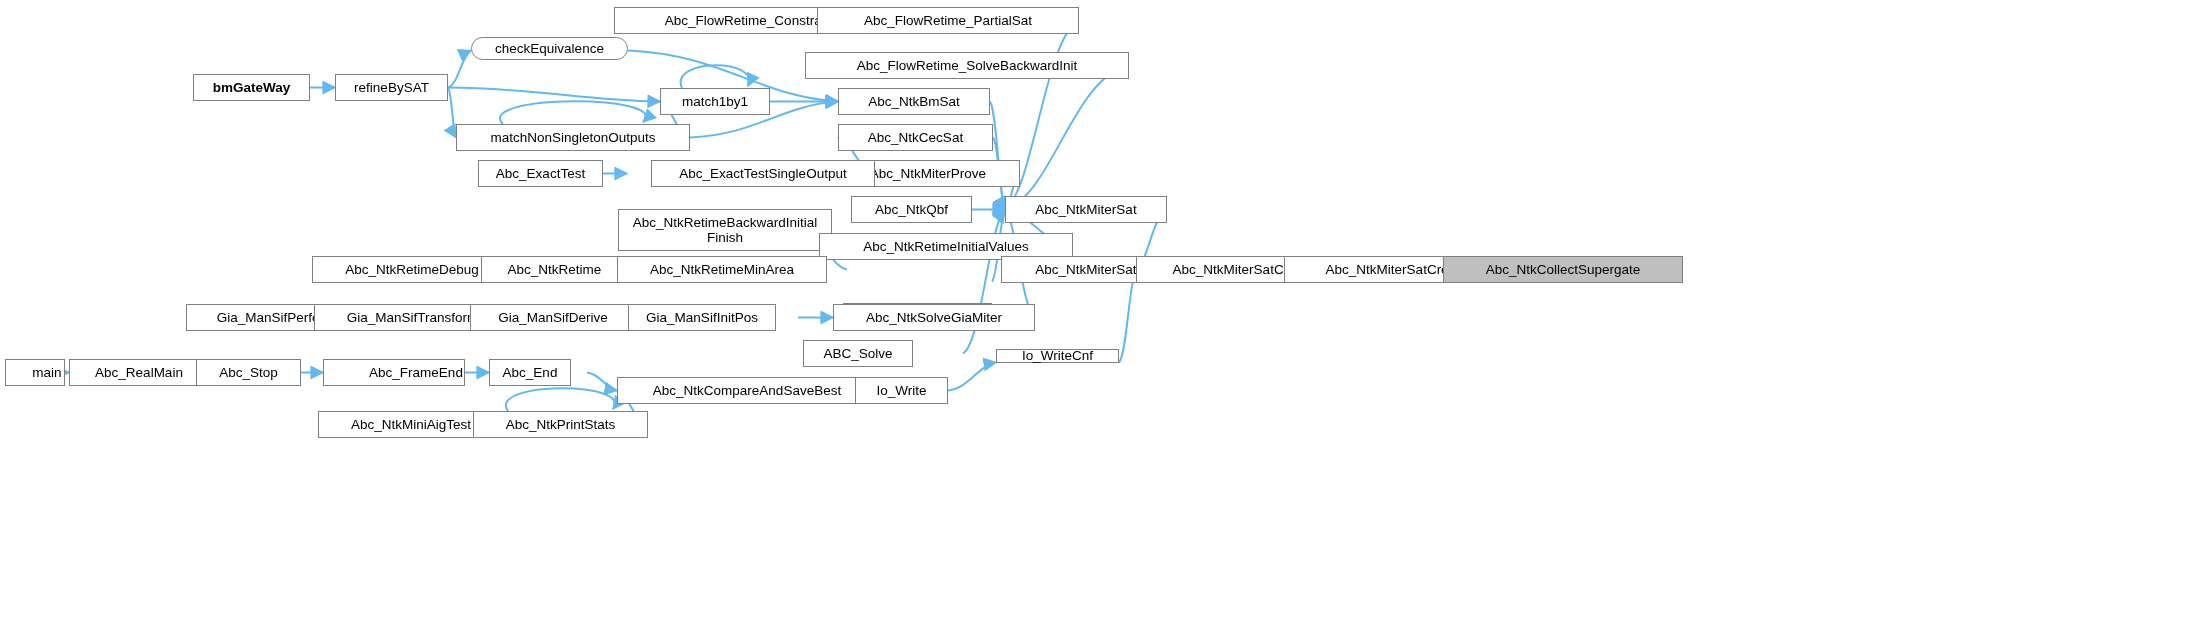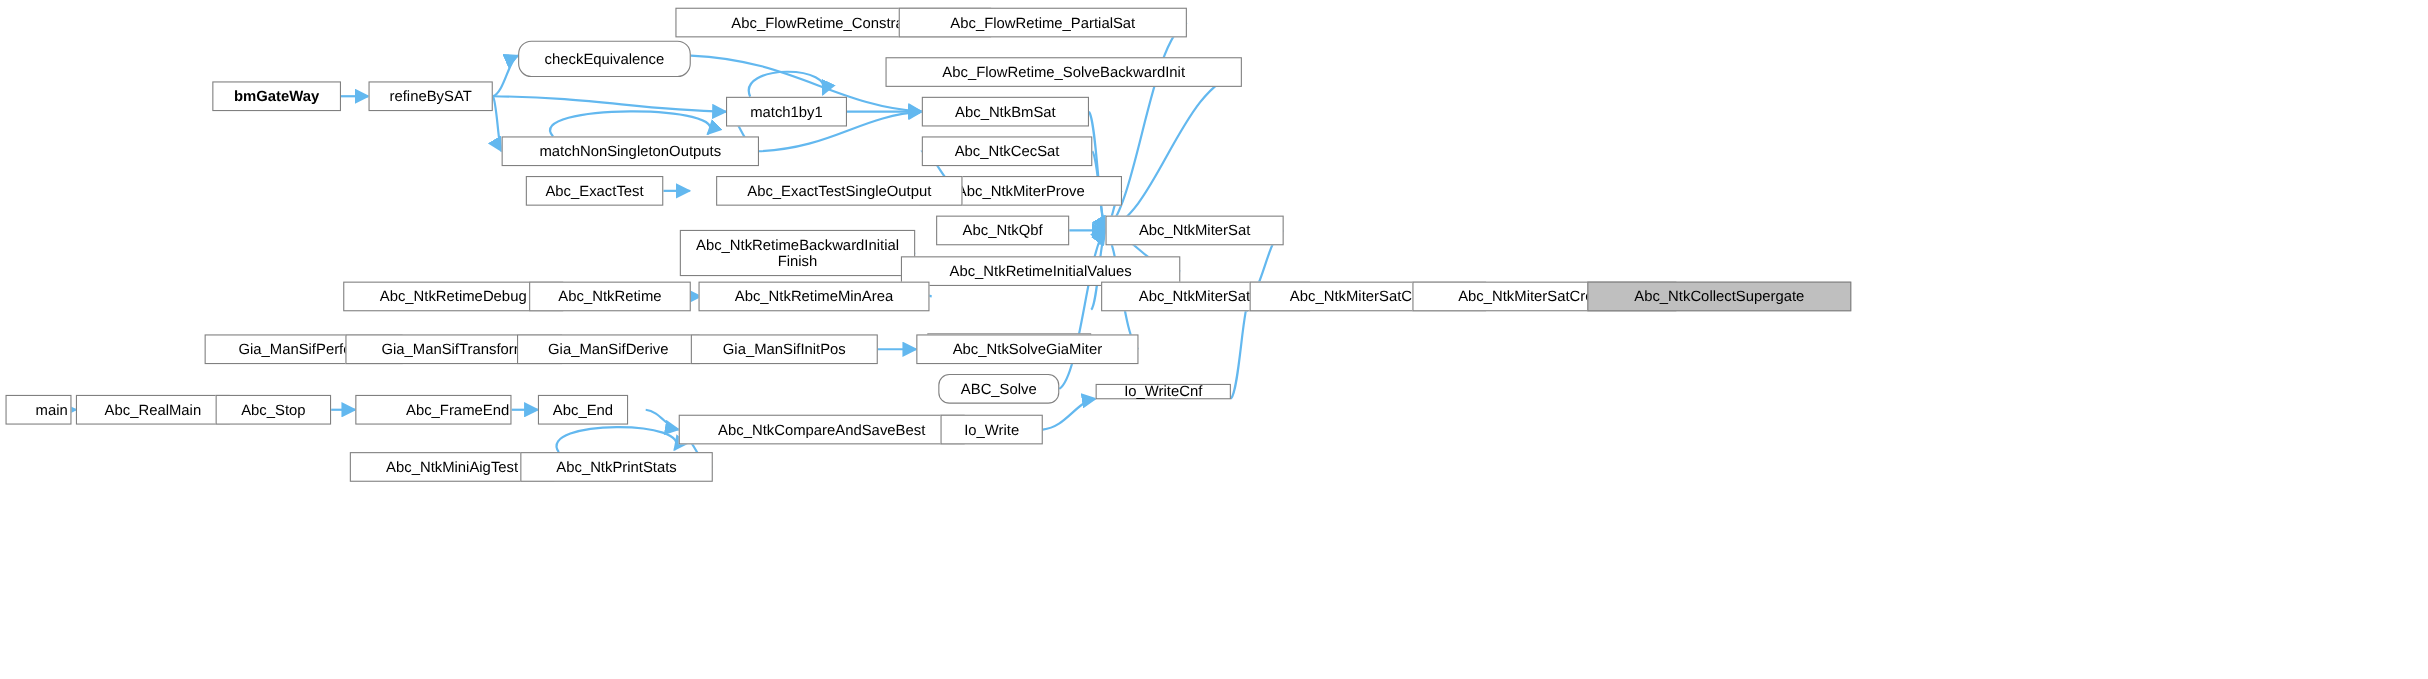--- a/index.html
+++ b/index.html
@@ -88,50 +88,50 @@
         <path d="M 948 390.5 C 969.6 388.26, 977.76 365.3, 996 362.5" fill="none" stroke="#63b8ef" stroke-width="2" marker-end="url(#arrow)"></path>
         <path d="M 1119 362.5 C 1126.65 355.06, 1129.54 278.8, 1136 269.5" fill="none" stroke="#63b8ef" stroke-width="2" marker-end="url(#arrow)"></path>
         <path d="M 504 424.5 L 473 424.5" fill="none" stroke="#63b8ef" stroke-width="2" marker-end="url(#arrow)"></path>
         <path d="M 508 411 C 487 381, 634 381, 613 409" fill="none" stroke="#63b8ef" stroke-width="2" marker-end="url(#arrow)"></path>
         <path d="M 648 424.5 C 634.05 421.78, 628.78 393.9, 617 390.5" fill="none" stroke="#63b8ef" stroke-width="2" marker-end="url(#arrow)"></path>
       </g>
   </svg>
   <div id="node-layer">
       <div class="node" style="left: 614px; top: 7px; width: 287px; height: 27px;">Abc_FlowRetime_ConstrainInit</div>
       <div class="node" style="left: 817px; top: 7px; width: 262px; height: 27px;">Abc_FlowRetime_PartialSat</div>
-      <div class="node" style="left: 471px; top: 37px; width: 157px; height: 33px; border-radius: 12px;">checkEquivalence</div>
+      <div class="node" style="left: 471px; top: 37px; width: 157px; height: 23px; border-radius: 12px;">checkEquivalence</div>
       <div class="node" style="left: 805px; top: 52px; width: 324px; height: 27px;">Abc_FlowRetime_SolveBackwardInit</div>
       <div class="node" style="left: 193px; top: 74px; width: 117px; height: 27px; font-weight: bold;">bmGateWay</div>
       <div class="node" style="left: 335px; top: 74px; width: 113px; height: 27px;">refineBySAT</div>
       <div class="node" style="left: 660px; top: 88px; width: 110px; height: 27px;">match1by1</div>
       <div class="node" style="left: 838px; top: 88px; width: 152px; height: 27px;">Abc_NtkBmSat</div>
       <div class="node" style="left: 838px; top: 124px; width: 155px; height: 27px;">Abc_NtkCecSat</div>
       <div class="node" style="left: 456px; top: 124px; width: 234px; height: 27px;">matchNonSingletonOutputs</div>
       <div class="node" style="left: 836px; top: 160px; width: 184px; height: 27px;">Abc_NtkMiterProve</div>
       <div class="node" style="left: 478px; top: 160px; width: 125px; height: 27px;">Abc_ExactTest</div>
       <div class="node" style="left: 651px; top: 160px; width: 224px; height: 27px;">Abc_ExactTestSingleOutput</div>
       <div class="node" style="left: 851px; top: 196px; width: 121px; height: 27px;">Abc_NtkQbf</div>
       <div class="node" style="left: 1005px; top: 196px; width: 162px; height: 27px;">Abc_NtkMiterSat</div>
       <div class="node" style="left: 618px; top: 209px; width: 214px; height: 42px;">Abc_NtkRetimeBackwardInitial
 Finish</div>
       <div class="node" style="left: 819px; top: 233px; width: 254px; height: 27px;">Abc_NtkRetimeInitialValues</div>
       <div class="node" style="left: 312px; top: 256px; width: 200px; height: 27px;">Abc_NtkRetimeDebug</div>
       <div class="node" style="left: 481px; top: 256px; width: 147px; height: 27px;">Abc_NtkRetime</div>
-      <div class="node" style="left: 635px; top: 256px; width: 210px; height: 27px;">Abc_NtkRetimeMinArea</div>
+      <div class="node" style="left: 617px; top: 256px; width: 210px; height: 27px;">Abc_NtkRetimeMinArea</div>
       <div class="node" style="left: 843px; top: 268px; width: 149px; height: 27px; margin-top: 35px;">Abc_NtkSecSat</div>
       <div class="node" style="left: 1001px; top: 256px; width: 190px; height: 27px;">Abc_NtkMiterSatBm</div>
       <div class="node" style="left: 1136px; top: 256px; width: 215px; height: 27px;">Abc_NtkMiterSatCreate</div>
       <div class="node" style="left: 1284px; top: 256px; width: 240px; height: 27px;">Abc_NtkMiterSatCreateInt</div>
       <div class="node highlight" style="left: 1443px; top: 256px; width: 240px; height: 27px;">Abc_NtkCollectSupergate</div>
       <div class="node" style="left: 186px; top: 304px; width: 180px; height: 27px;">Gia_ManSifPerform</div>
       <div class="node" style="left: 314px; top: 304px; width: 197px; height: 27px;">Gia_ManSifTransform</div>
       <div class="node" style="left: 470px; top: 304px; width: 166px; height: 27px;">Gia_ManSifDerive</div>
-      <div class="node" style="left: 628px; top: 304px; width: 170px; height: 27px;">Gia_ManSifInitPos</div>
+      <div class="node" style="left: 628px; top: 304px; width: 148px; height: 27px;">Gia_ManSifInitPos</div>
       <div class="node" style="left: 833px; top: 304px; width: 202px; height: 27px;">Abc_NtkSolveGiaMiter</div>
-      <div class="node" style="left: 853px; top: 340px; width: 110px; height: 27px; border-radius: 10px;">ABC_Solve</div>
+      <div class="node" style="left: 803px; top: 340px; width: 110px; height: 27px;">ABC_Solve</div>
       <div class="node" style="left: 5px; top: 359px; width: 60px; height: 27px; padding-left: 24px;">main</div>
       <div class="node" style="left: 69px; top: 359px; width: 140px; height: 27px;">Abc_RealMain</div>
       <div class="node" style="left: 196px; top: 359px; width: 105px; height: 27px;">Abc_Stop</div>
       <div class="node" style="left: 323px; top: 359px; width: 142px; height: 27px; padding-left: 44px;">Abc_FrameEnd</div>
       <div class="node" style="left: 489px; top: 359px; width: 82px; height: 27px;">Abc_End</div>
       <div class="node" style="left: 996px; top: 349px; width: 123px; height: 14px;">Io_WriteCnf</div>
       <div class="node" style="left: 617px; top: 377px; width: 260px; height: 27px;">Abc_NtkCompareAndSaveBest</div>
       <div class="node" style="left: 855px; top: 377px; width: 93px; height: 27px;">Io_Write</div>
       <div class="node" style="left: 318px; top: 411px; width: 186px; height: 27px;">Abc_NtkMiniAigTest</div>
       <div class="node" style="left: 473px; top: 411px; width: 175px; height: 27px;">Abc_NtkPrintStats</div>

